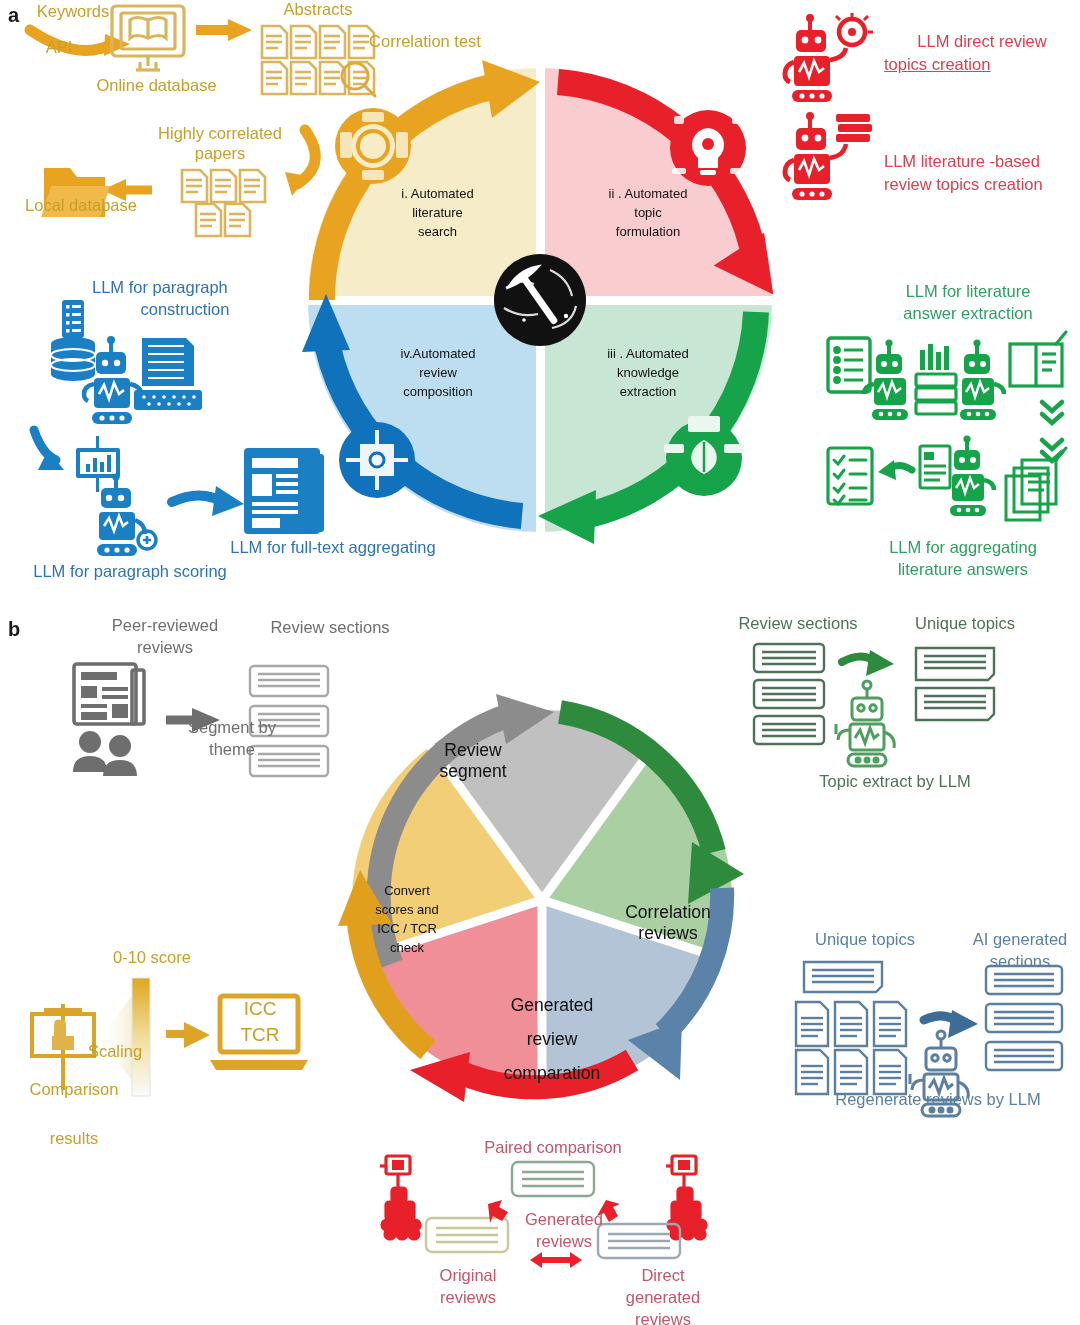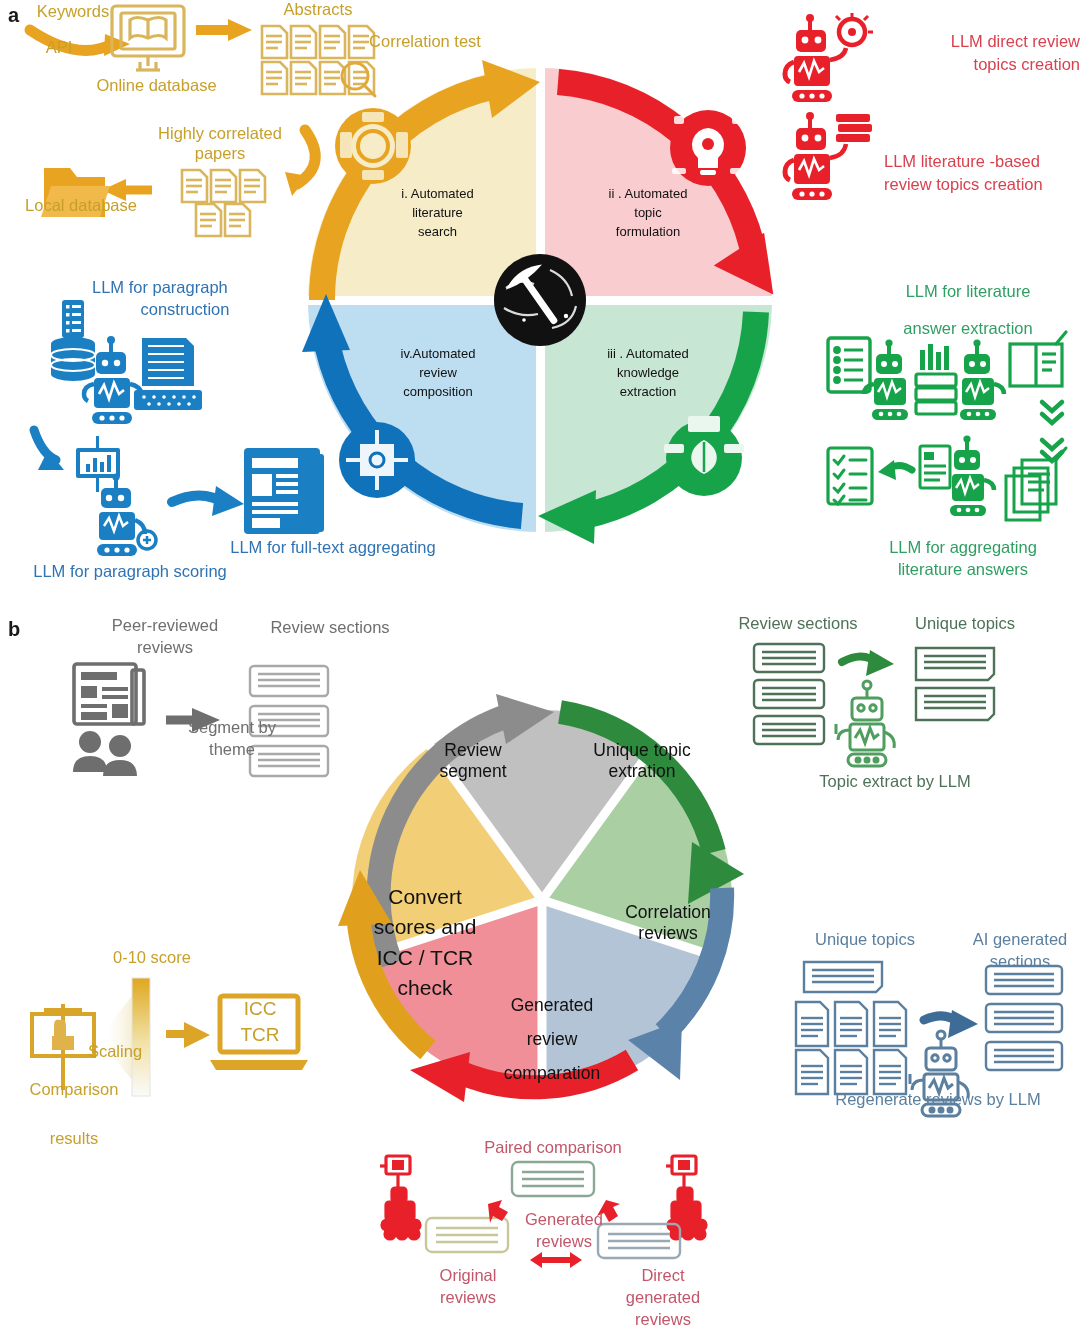--- a/index.html
+++ b/index.html
@@ -335,27 +335,27 @@
         <circle cx="42" cy="88" r="2.6" fill="#fff"></circle>
       <path d="M14,54 q-9,3 -9,12 q0,6 5,8" stroke="#e8202a" stroke-width="5" fill="none"></path>
       <path d="M50,52 q14,-2 16,-14" stroke="#e8202a" stroke-width="4.5" fill="none"></path>
       <g>
         <rect x="56" y="8" width="34" height="8" rx="2"></rect>
         <rect x="58" y="18" width="34" height="8" rx="2"></rect>
         <rect x="56" y="28" width="34" height="8" rx="2"></rect>
       </g>
     </g>
   </svg>
-  <div class="cap t-red" style="left:884px;top:32px;width:196px;text-align:right;">LLM direct review</div>
-  <div class="cap t-red" style="left:884px;top:55px;width:196px;text-align:right;">topics creation</div>
+  <div class="cap t-red" style="left:884px;top:32px;width:196px;text-align:center;">LLM direct review</div>
+  <div class="cap t-red" style="left:884px;top:55px;width:196px;text-align:left;text-decoration:underline;">topics creation</div>
   <div class="cap t-red" style="left:884px;top:152px;width:200px;text-align:left;">LLM literature -based</div>
   <div class="cap t-red" style="left:884px;top:175px;width:200px;text-align:left;">review topics creation</div>
 
   <div class="cap t-green" style="left:856px;top:282px;width:224px;">LLM for literature</div>
-  <div class="cap t-green" style="left:856px;top:319px;width:224px;">answer extraction</div>
+  <div class="cap t-green" style="left:856px;top:304px;width:224px;">answer extraction</div>
 
   <svg class="abs" style="left:820px;top:328px;" width="260" height="212">
     <g stroke="#17a34a" stroke-width="3.4" fill="none">
 
       <rect x="8" y="10" width="42" height="54" rx="3"></rect>
       <g stroke-width="3">
           <circle cx="17" cy="22" r="2.4" fill="#17a34a"></circle>
           <line x1="24" y1="22" x2="43" y2="22"></line>
       <circle cx="17" cy="32" r="2.4" fill="#17a34a"></circle>
           <line x1="24" y1="32" x2="43" y2="32"></line>
@@ -649,34 +649,30 @@
     <g fill="none">
       <path d="M136,430 A190,190 0 0 1 66,290" stroke="#e0a01e" stroke-width="24"></path>
       <path d="M46,306 L68,250 L100,304 Z" fill="#e0a01e"></path>
     </g>
   </svg>
 
   <div class="lbl" style="left:388px;top:140px;width:170px;font-size:17.5px;color:#111;">
     <div>Review</div>
     <div>segment</div>
   </div>
-  <div class="lbl" style="left:552px;top:140px;width:180px;font-size:17.5px;color:#111;">
-    <div>Unique topic</div>
-    <div>extration</div>
-  </div>
   <div class="lbl" style="left:578px;top:302px;width:180px;font-size:17.5px;color:#111;">
     <div>Correlation</div>
     <div>reviews</div>
   </div>
   <div class="lbl" style="left:462px;top:388px;width:180px;font-size:17.5px;line-height:1.95;color:#111;">
     <div>Generated</div>
     <div>review</div>
     <div>comparation</div>
   </div>
-  <div class="lbl" style="left:340px;top:282px;width:170px;font-size:21px;line-height:1.45;color:#111;">
+  <div class="lbl" style="left:322px;top:282px;width:170px;font-size:13px;line-height:1.45;color:#111;">
     <div>Convert</div>
     <div>scores and</div>
     <div>ICC / TCR</div>
     <div>check</div>
   </div>
 
   <div class="cap t-gray" style="left:70px;top:16px;width:190px;">Peer-reviewed</div>
   <div class="cap t-gray" style="left:70px;top:38px;width:190px;">reviews</div>
   <div class="cap t-gray" style="left:240px;top:18px;width:180px;">Review sections</div>
 

